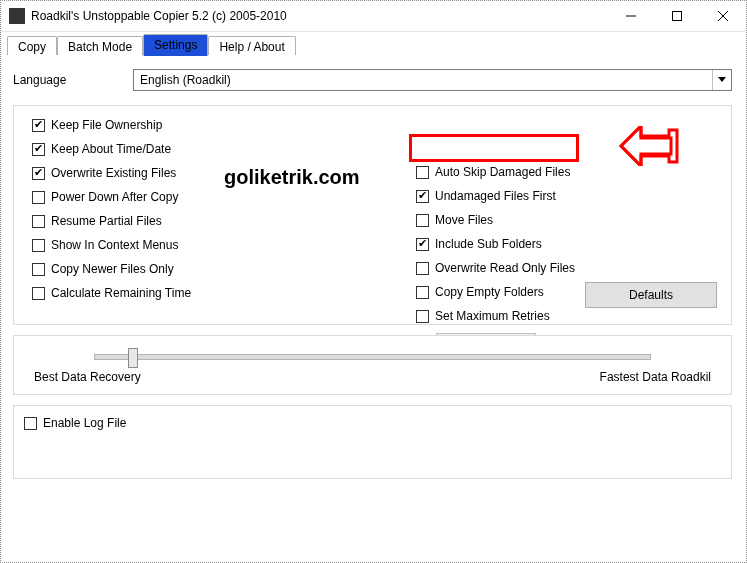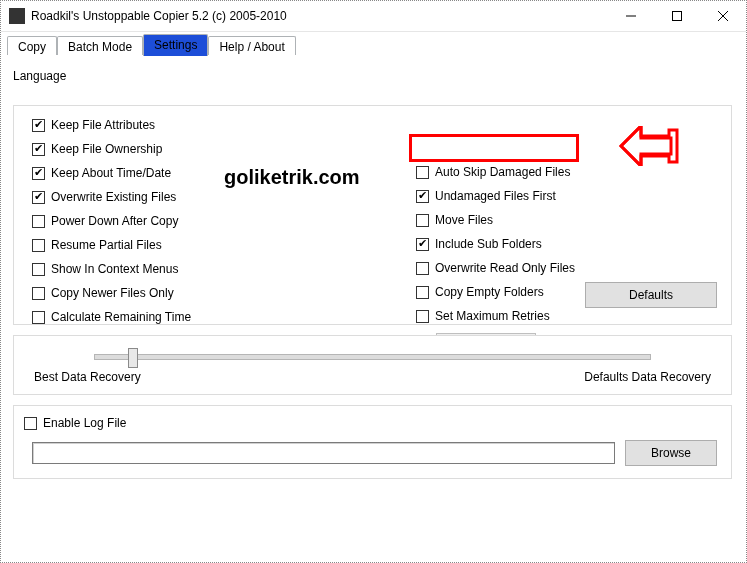--- a/index.html
+++ b/index.html
@@ -293,29 +293,33 @@
     <div class="tab">Batch Mode</div>
     <div class="tab active">Settings</div>
     <div class="tab">Help / About</div>
   </div>
 
   <div class="tabpanel">
     <div class="tabpanel-inner">
 
       <div class="lang-row">
         <label>Language</label>
+        <div class="lang-select">
+          <span style="flex:1">English (Roadkil)</span>
+          <span class="arrow">
+            <svg width="8" height="6">
+                <path d="M0 0 L4 5 L8 0 Z" fill="#000"></path>
+              </svg>
+          </span>
+        </div>
       </div>
 
       <div class="group checks">
 
         <div class="col left">
-          <div class="chk">
-              <span class="chkbox checked"></span>
-              <span>Keep File Attributes</span>
-            </div>
           <div class="chk">
               <span class="chkbox checked"></span>
               <span>Keep File Ownership</span>
             </div>
           <div class="chk">
               <span class="chkbox checked"></span>
               <span>Keep About Time/Date</span>
             </div>
           <div class="chk">
               <span class="chkbox checked"></span>
@@ -388,31 +392,27 @@
         </svg>
 
         <div class="watermark" style="left:210px; top:60px;">goliketrik.com</div>
       </div>
 
       <div class="group slider">
         <div class="slider-track">
           <div class="slider-thumb" style="left:6%;"></div>
         </div>
         <div class="slider-lbl left">Best Data Recovery</div>
-        <div class="slider-lbl right">Defaults Data Recovery</div>
+        <div class="slider-lbl right">Fastest Data Roadkil</div>
       </div>
 
       <div class="group log">
         <div class="log-row1">
           <div class="chk">
             <span class="chkbox"></span>
             <span>Enable Log File</span>
           </div>
         </div>
-        <div class="log-row2">
-          <div class="log-input"></div>
-          <div class="browse-btn">Browse</div>
-        </div>
       </div>
 
     </div>
   </div>
 </div>
 
 </body></html>

